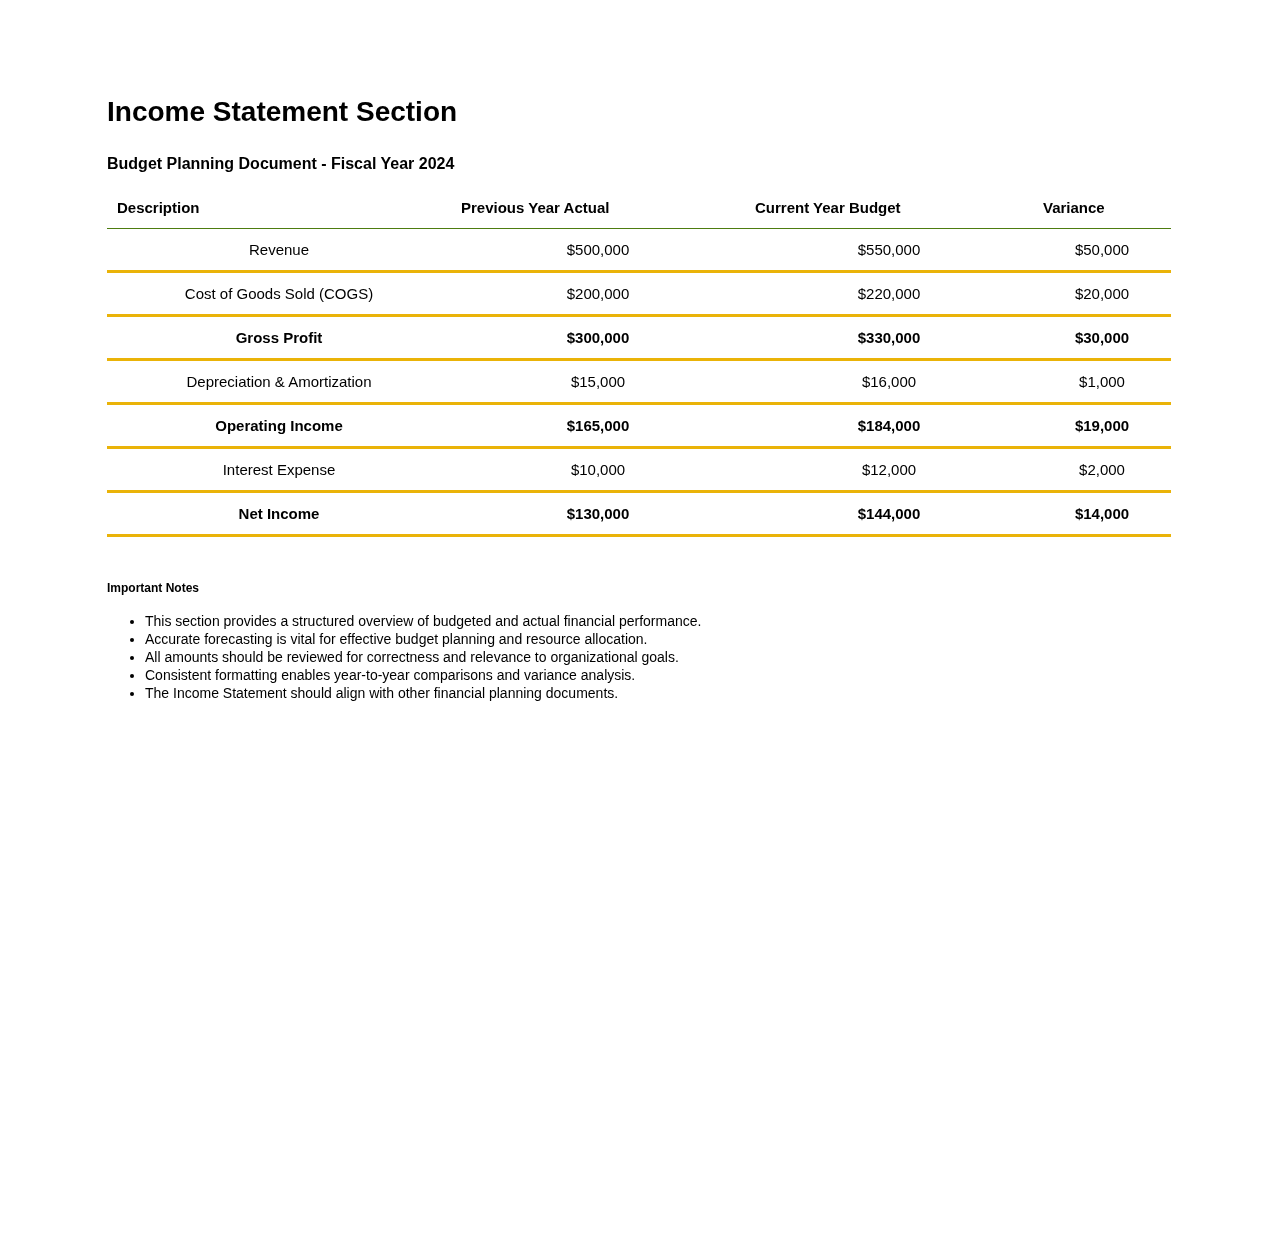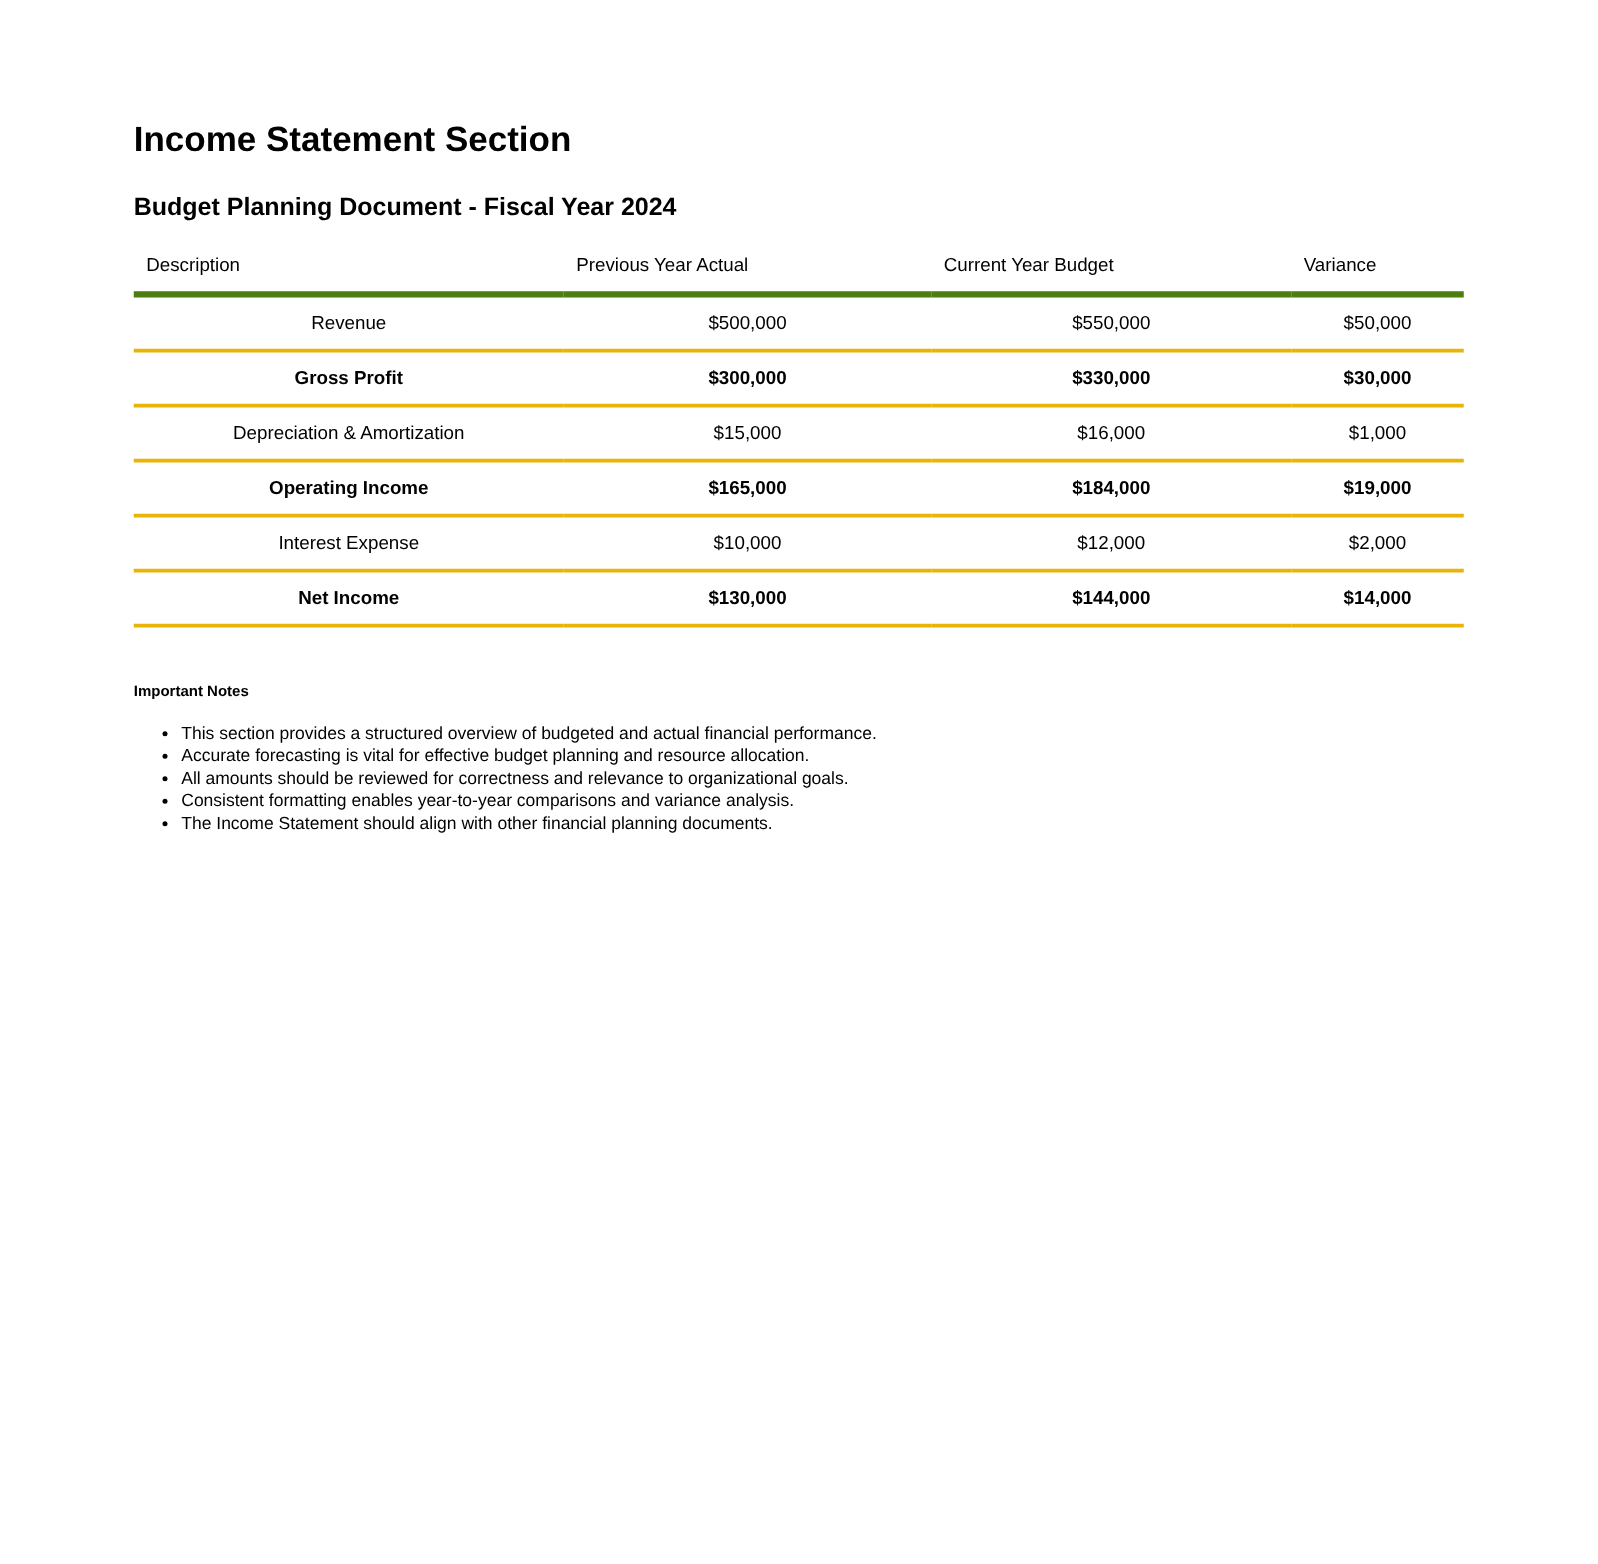--- a/index.html
+++ b/index.html
@@ -15,36 +15,36 @@
     box-sizing: border-box;
     padding: 96px 107px 60px 107px;
   }
   h1.doc-title {
     font-size: 28px;
     font-weight: bold;
     margin: 0 0 26px 0;
     line-height: 1.15;
   }
   h2.doc-subtitle {
-    font-size: 20px;
+    font-size: 16px;
     font-weight: bold;
     margin: 0 0 14px 0;
     line-height: 1.2;
   }
   table.fin-table {
     border-collapse: collapse;
     width: 1064px;
     table-layout: fixed;
     font-size: 15px;
   }
   table.fin-table th {
     text-align: left;
-    font-weight: normal;
+    font-weight: bold;
     padding: 12px 10px;
-    border-bottom: 5px solid #4d7c0f;
+    border-bottom: 1px solid #4d7c0f;
   }
   table.fin-table td {
     text-align: center;
     padding: 12px 10px;
     border-bottom: 3px solid #eab308;
     font-weight: normal;
   }
   table.fin-table tr.bold td {
     font-weight: bold;
   }
@@ -89,20 +89,26 @@
         <th>Variance</th>
       </tr>
     </thead>
     <tbody>
         <tr>
           <td>Revenue</td>
           <td>$500,000</td>
           <td>$550,000</td>
           <td>$50,000</td>
         </tr>
+        <tr>
+          <td>Cost of Goods Sold (COGS)</td>
+          <td>$200,000</td>
+          <td>$220,000</td>
+          <td>$20,000</td>
+        </tr>
         <tr class="bold">
           <td>Gross Profit</td>
           <td>$300,000</td>
           <td>$330,000</td>
           <td>$30,000</td>
         </tr>
         <tr>
           <td>Depreciation &amp; Amortization</td>
           <td>$15,000</td>
           <td>$16,000</td>

